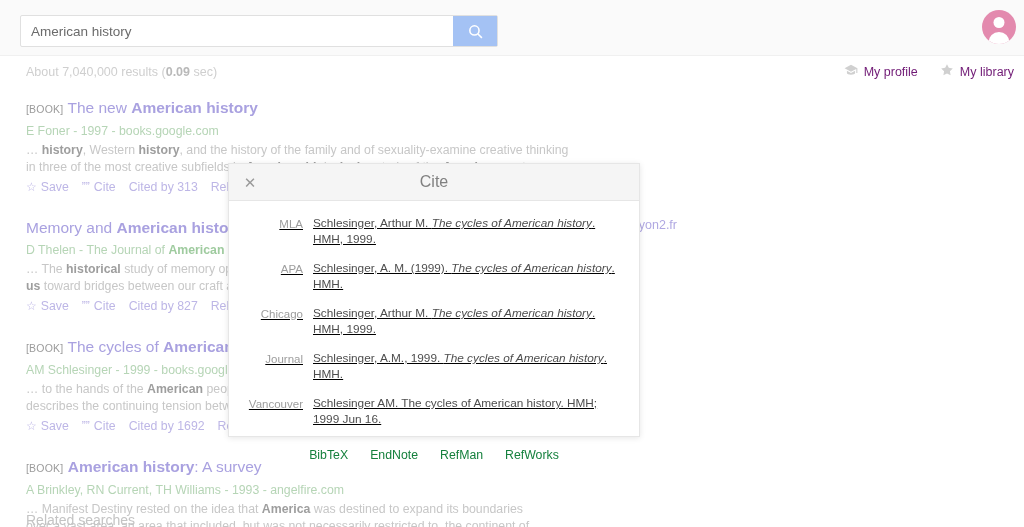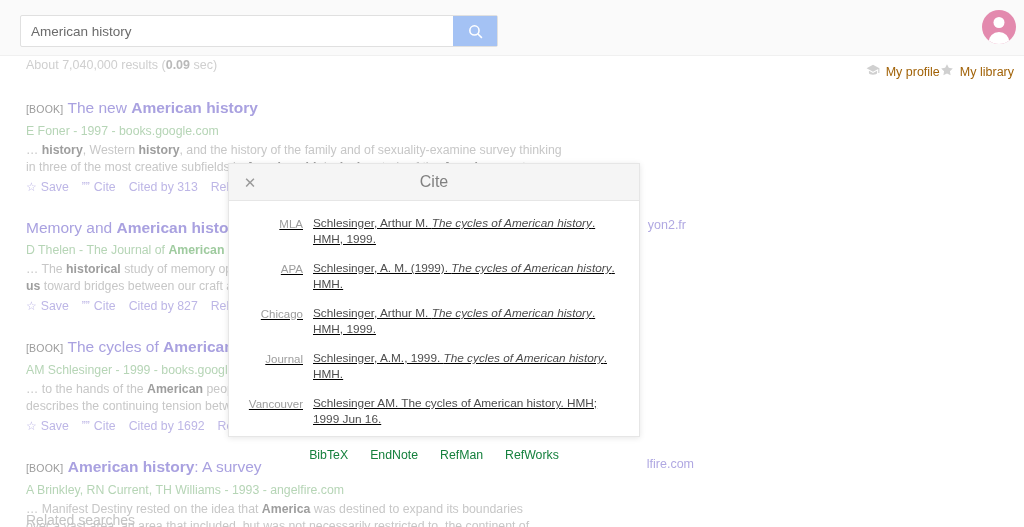--- a/index.html
+++ b/index.html
@@ -40,28 +40,28 @@
   }
   .avatar .head {
     position:absolute; left:50%; top:7px; transform:translateX(-50%);
     width:11px; height:11px; border-radius:50%; background:#fff;
   }
   .avatar .body {
     position:absolute; left:50%; bottom:0px; transform:translateX(-50%);
     width:21px; height:12px; border-radius:11px 11px 0 0; background:#fff;
   }
   .results-count {
-    position:absolute; left:26px; top:58px;
+    position:absolute; left:26px; top:65px;
     font-size: 12.5px; color: #cfcfcf;
   }
   .results-count b { color:#b9b9b9; font-weight:700; }
   .topright-links {
     position:absolute; right:10px; top:63px;
-    display:flex; align-items:center;
-    font-size:12.5px; color:#a16207;
+    display:flex; gap:22px; align-items:center;
+    font-size:12.5px; color:#701a75;
   }
   .topright-links .tr-item { display:flex; align-items:center; gap:6px; cursor:pointer; }
 
   
   .results { position:absolute; left:0; top:96px; width:1024px; }
   .result { position:relative; padding: 0 0 16px 26px; }
   .r-title {
     font-size: 15.5px; line-height: 24px; color: #a9a1e0; margin: 0 0 2px 0;
     cursor:pointer;
   }
@@ -168,21 +168,21 @@
   </div>
 
   <div class="results">
 
     <div class="result">
       <div class="r-title">
         <span class="tag">[BOOK]</span><span> The new </span><b>American history</b>
       </div>
       <div class="r-meta">E Foner - 1997 - books.google.com</div>
       <div class="r-snippet">
-        <span>… </span><b>history</b><span>, Western </span><b>history</b><span>, and the history of the family and of sexuality-examine survey thinking</span><br>
+        <span>… </span><b>history</b><span>, Western </span><b>history</b><span>, and the history of the family and of sexuality-examine creative thinking</span><br>
         <span>in three of the most creative subfields in </span><b>American historical</b><span>… study of the </span><b>American</b><span> past…</span>
       </div>
       <div class="r-links">
         <span class="lk">
             <span class="icon-star">☆</span>
             <span>Save</span>
           </span>
         <span class="lk">
             <span class="icon-quote">””</span>
             <span>Cite</span>
@@ -208,21 +208,21 @@
             <span class="icon-star">☆</span>
             <span>Save</span>
           </span>
         <span class="lk">
             <span class="icon-quote">””</span>
             <span>Cite</span>
           </span>
         <span class="lk">Cited by 827</span>
         <span class="lk">Related</span>
       </div>
-      <div class="r-right" style="right:0; top:8px; width:auto; left:auto; padding-right:338px;text-align:right;">
+      <div class="r-right" style="right:9px; top:8px; width:auto; left:auto; padding-right:338px;text-align:right;">
         <span>yon2.fr</span>
       </div>
     </div>
 
     <div class="result" style="padding-top:6px;">
       <div class="r-title">
         <span class="tag">[BOOK]</span><span> The cycles of </span><b>American his</b>
       </div>
       <div class="r-meta">AM Schlesinger - 1999 - books.google.com</div>
       <div class="r-snippet">
@@ -258,23 +258,20 @@
             <span>Save</span>
           </span>
         <span class="lk">
             <span class="icon-quote">””</span>
             <span>Cite</span>
           </span>
         <span class="lk">Cited by 346</span>
         <span class="lk">Related articles</span>
         <span class="lk">All 5 versions</span>
         <span class="lk icon-chev">»</span>
-      </div>
-      <div class="r-right" style="right:0; top:8px; width:auto; left:auto; padding-right:330px;">
-        <span>lfire.com</span>
       </div>
     </div>
 
   </div>
 
   <div class="related-searches">Related searches</div>
 
   <div class="dialog">
     <div class="dialog-head">
       <span class="dialog-close">✕</span>

